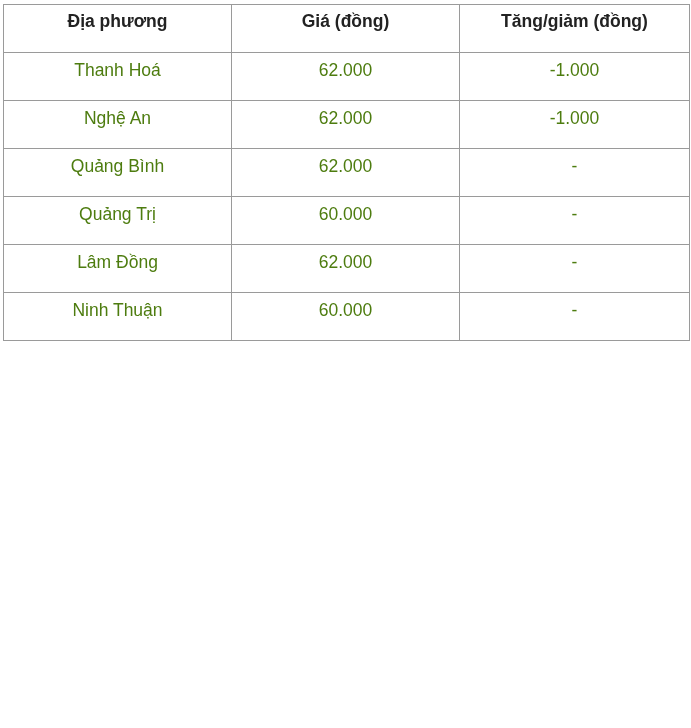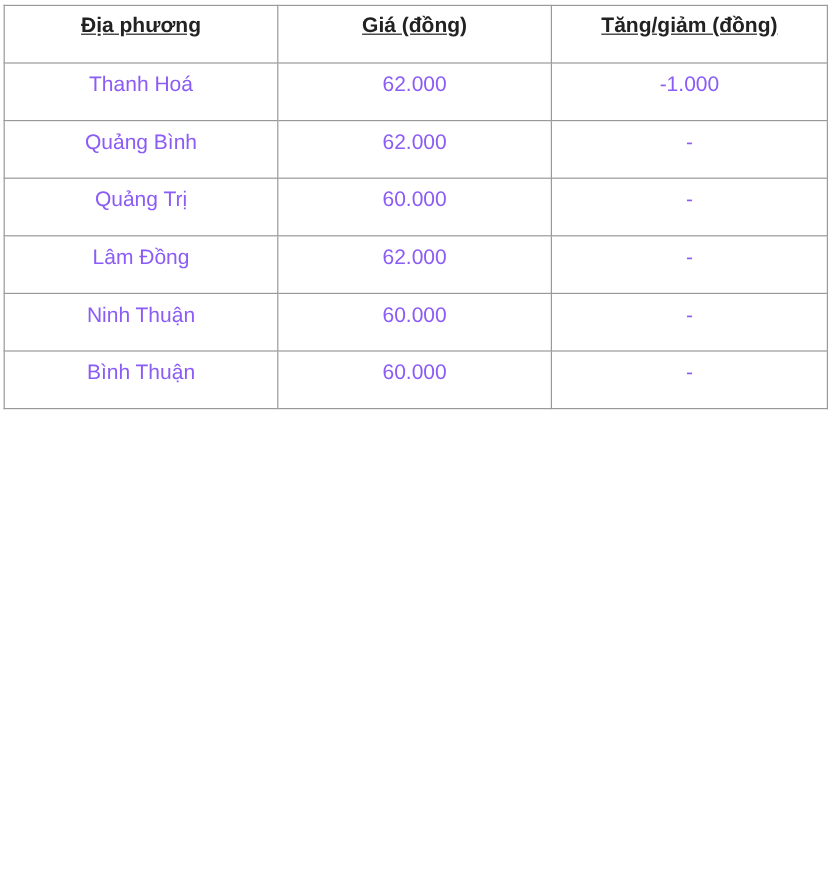--- a/index.html
+++ b/index.html
@@ -31,26 +31,25 @@
     padding: 0;
     height: 47px;
     vertical-align: top;
     line-height: 1;
   }
   .price-table th {
     font-weight: bold;
     color: #222222;
     padding-top: 8px;
     height: 39px;
-    text-decoration: underline;
   }
   .price-table td {
     padding-top: 9px;
     height: 38px;
-    color: #8b5cf6;
+    color: #4d7c0f;
   }
   col.c1 { width: 228px; }
   col.c2 { width: 228px; }
   col.c3 { width: 230px; }
 </style>
 </head>
 <body>
 
 <table class="price-table">
   <colgroup>
@@ -65,38 +64,38 @@
       <th>Tăng/giảm (đồng)</th>
     </tr>
   </thead>
   <tbody>
     <tr>
       <td>Thanh Hoá</td>
       <td>62.000</td>
       <td>-1.000</td>
     </tr>
     <tr>
+      <td>Nghệ An</td>
+      <td>62.000</td>
+      <td>-1.000</td>
+    </tr>
+    <tr>
       <td>Quảng Bình</td>
       <td>62.000</td>
       <td>-</td>
     </tr>
     <tr>
       <td>Quảng Trị</td>
       <td>60.000</td>
       <td>-</td>
     </tr>
     <tr>
       <td>Lâm Đồng</td>
       <td>62.000</td>
       <td>-</td>
     </tr>
     <tr>
       <td>Ninh Thuận</td>
       <td>60.000</td>
       <td>-</td>
     </tr>
-    <tr>
-      <td>Bình Thuận</td>
-      <td>60.000</td>
-      <td>-</td>
-    </tr>
   </tbody>
 </table>
 
 </body></html>

